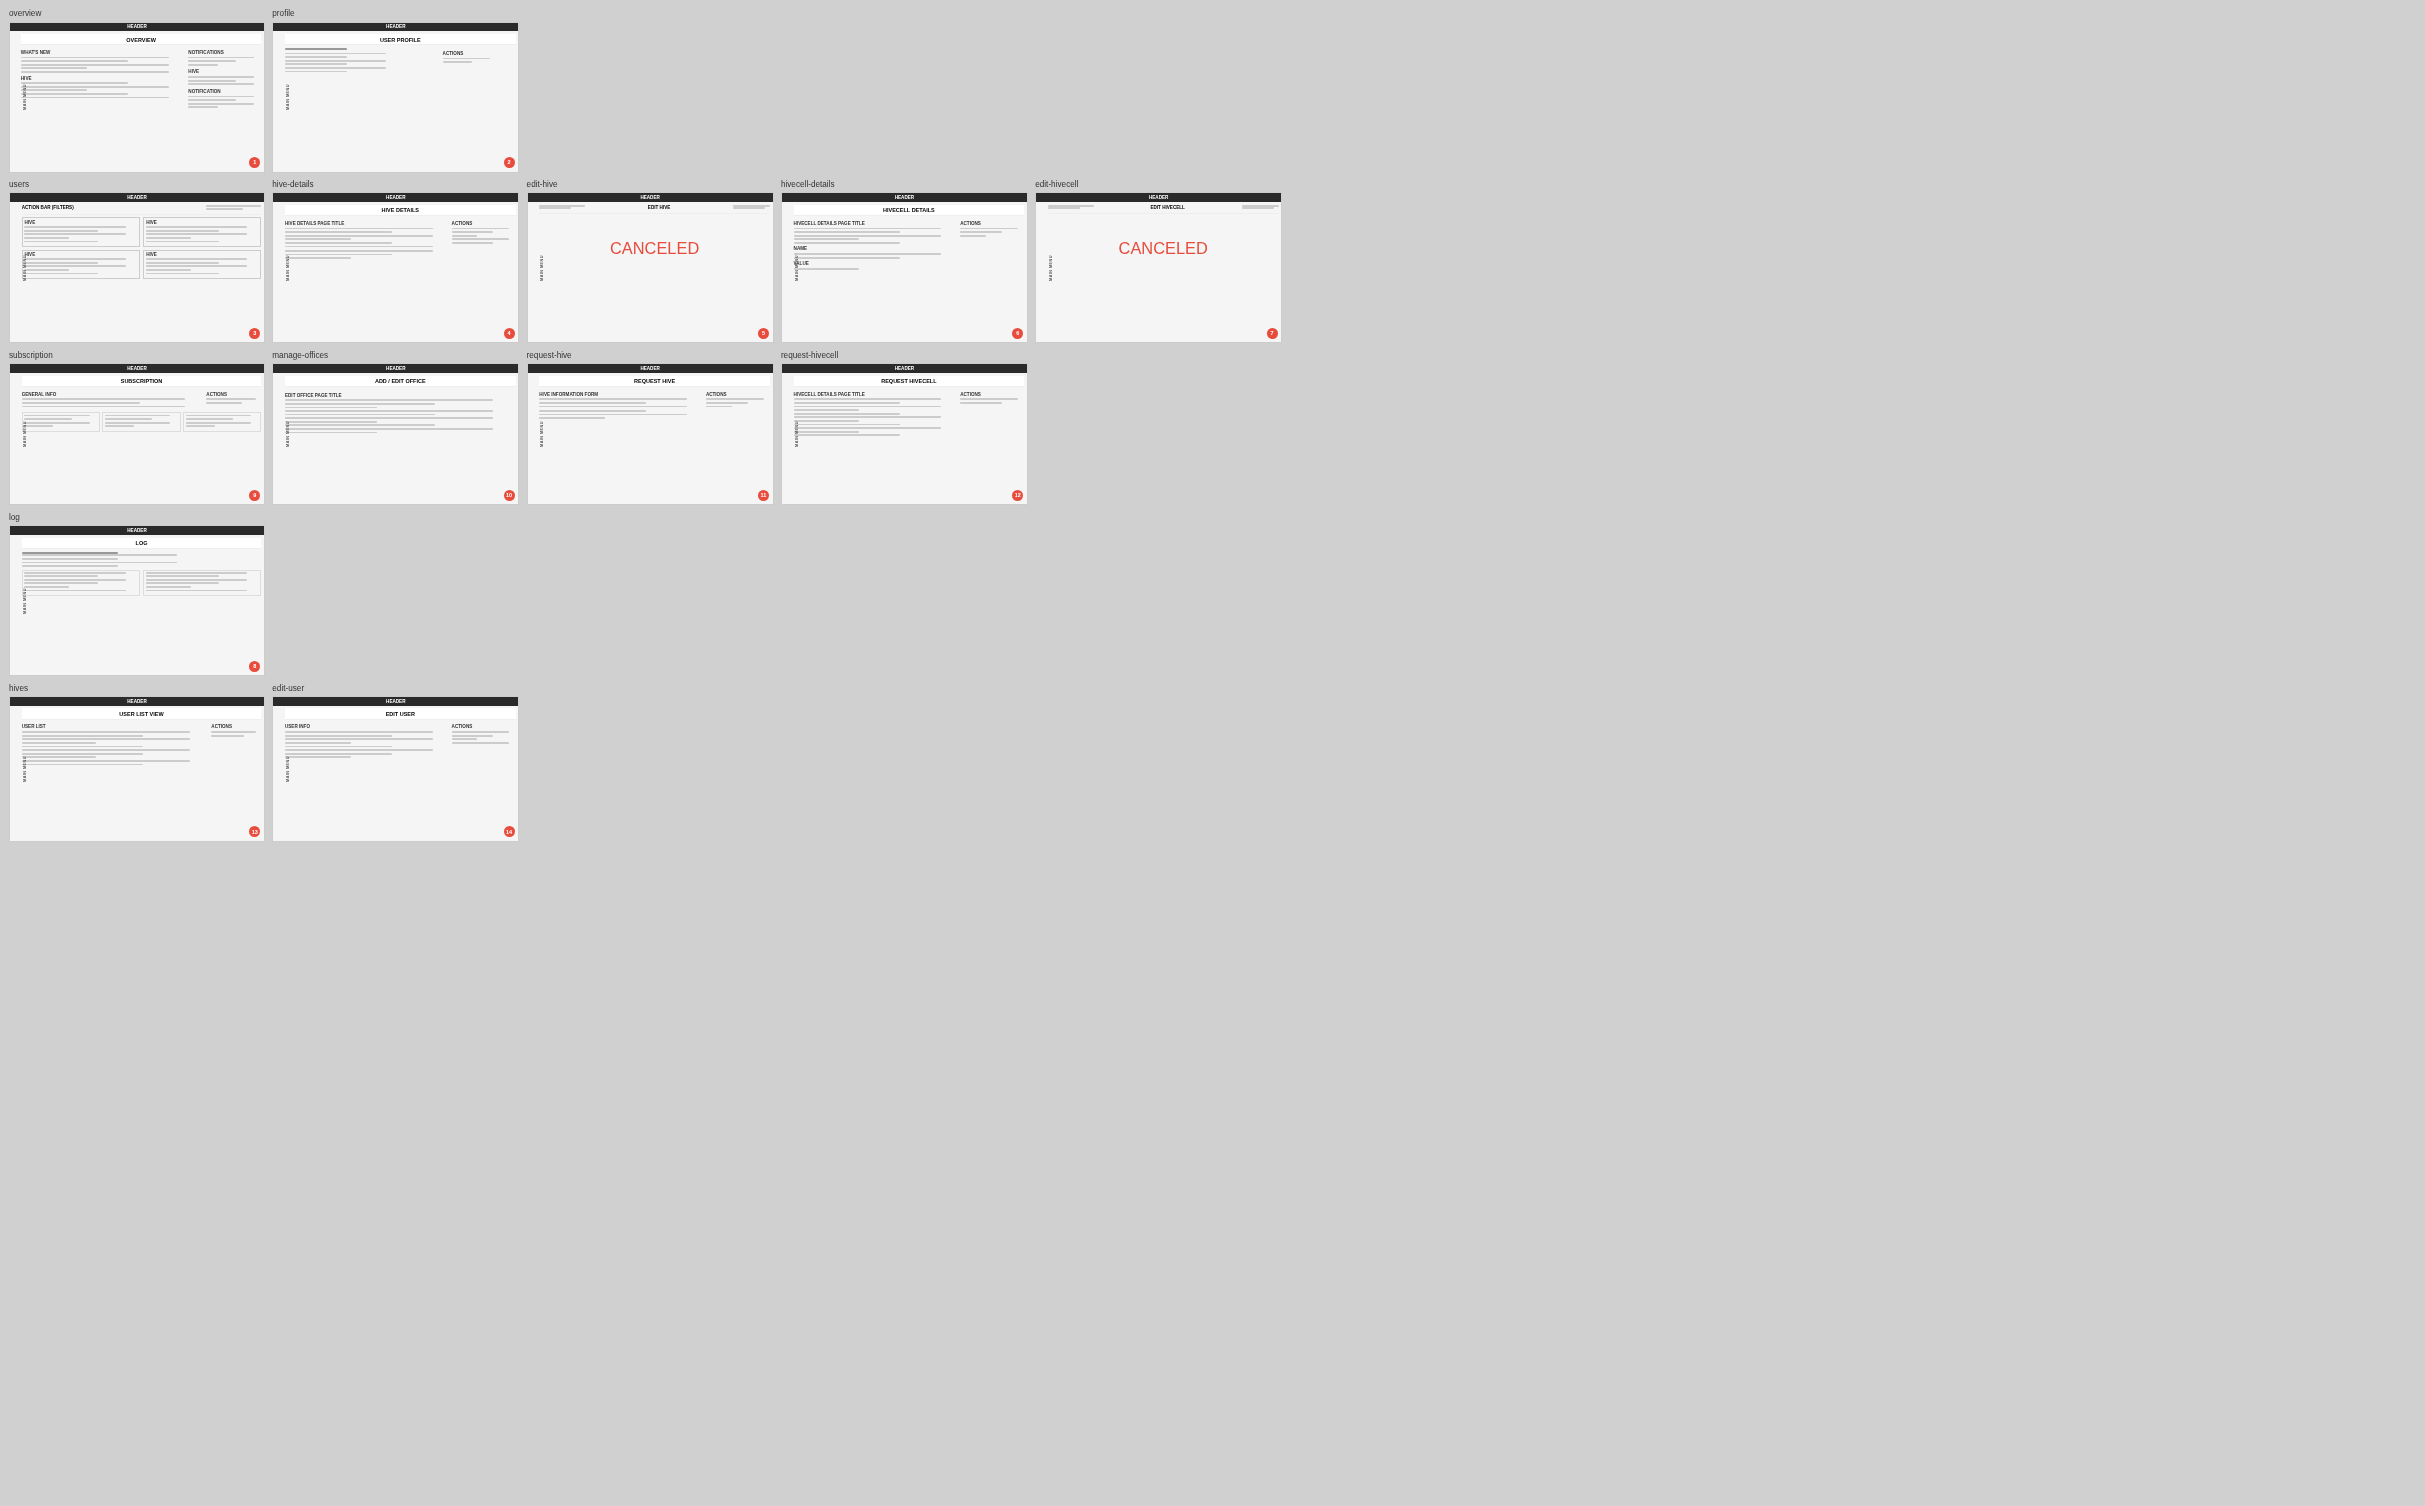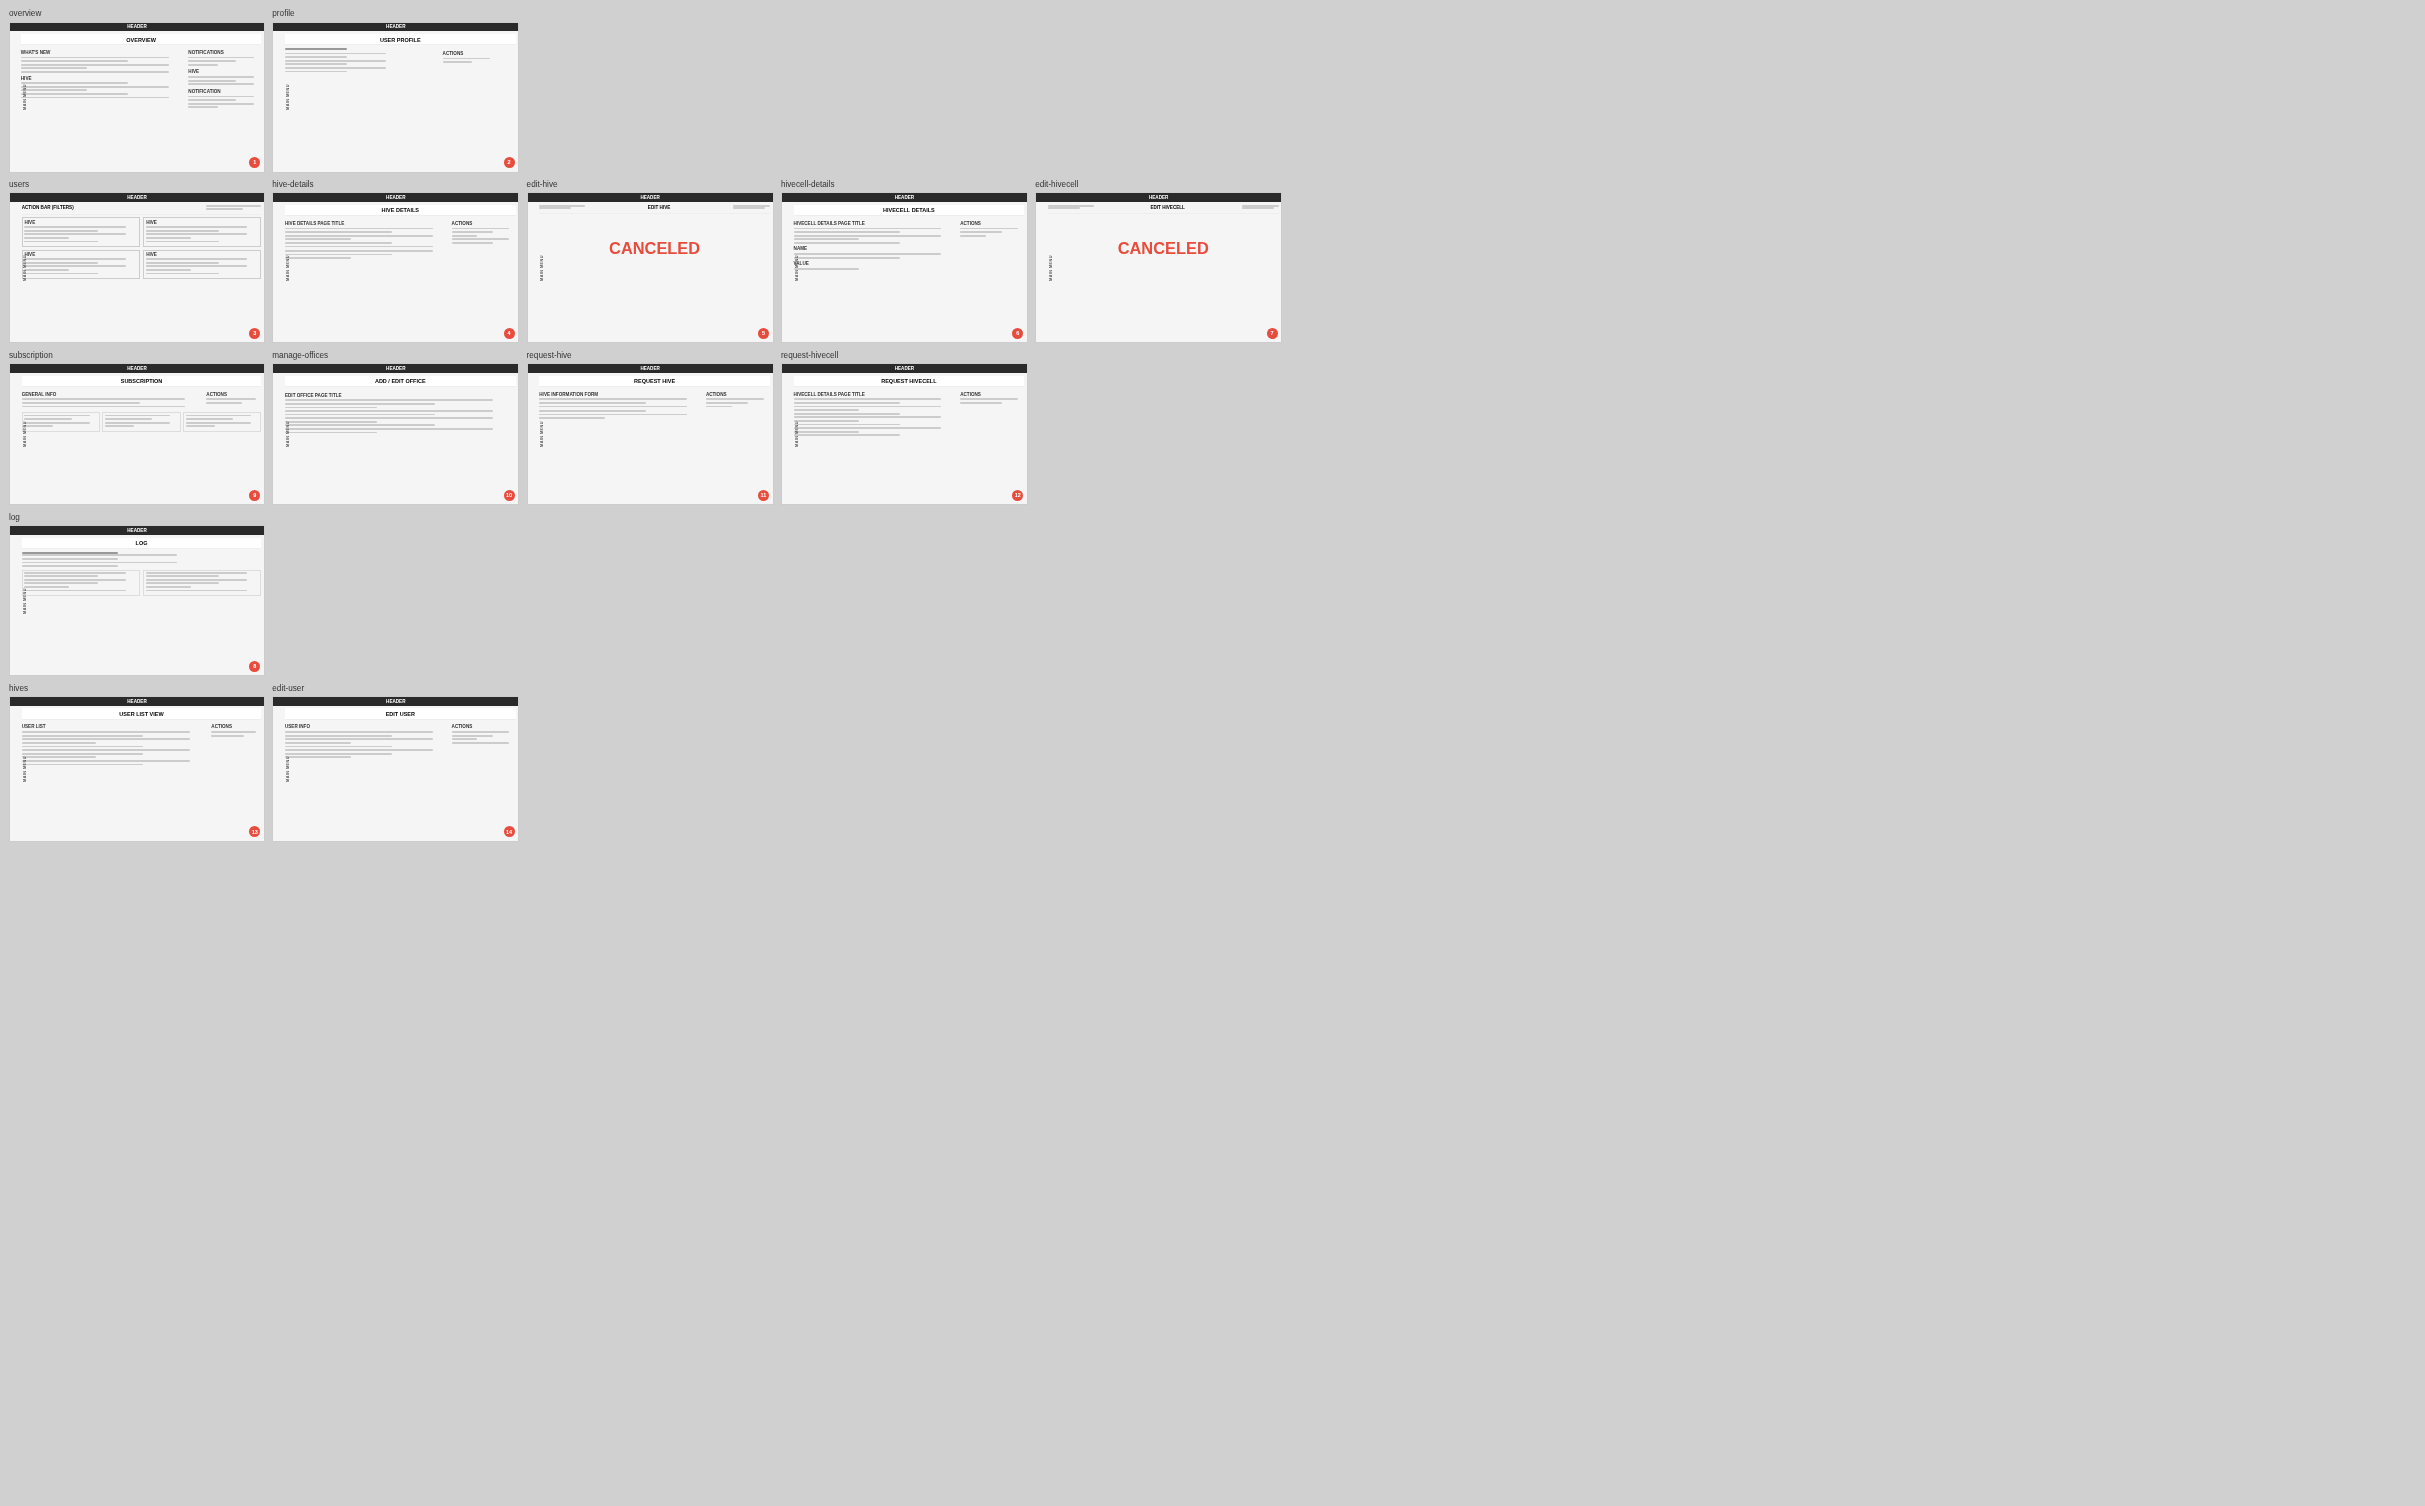--- a/index.html
+++ b/index.html
@@ -93,21 +93,21 @@
       color: white;
       font-size: 5.5px;
       font-weight: bold;
       display: flex;
       align-items: center;
       justify-content: center;
     }
     .canceled-text {
       color: #e74c3c;
       font-size: 12.8px;
-      font-weight: bold;
+      font-weight: normal;
       text-align: center;
       padding: 18px 0;
     }
     .hive-box {
       border: 0.9px solid #ccc;
       padding: 1.8px;
       margin-bottom: 2.7px;
     }
     .hive-box-title {
       font-size: 4.6px;

